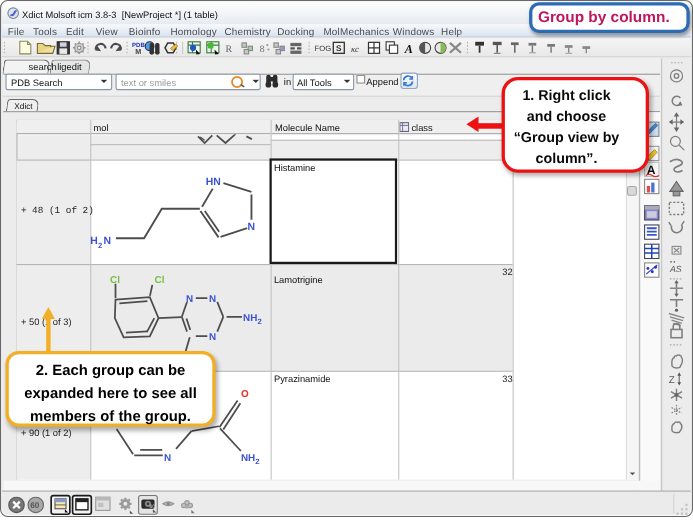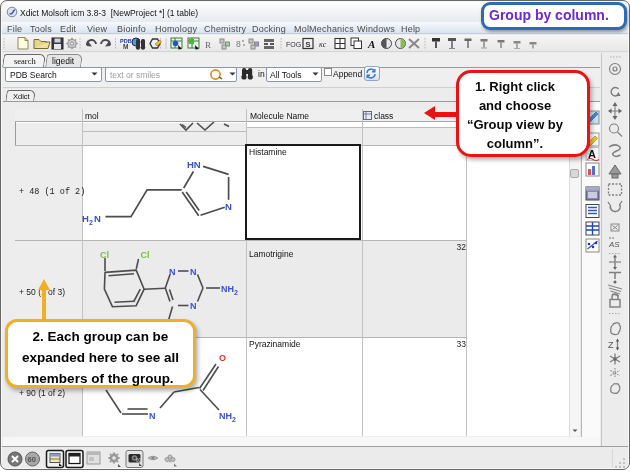--- a/index.html
+++ b/index.html
@@ -164,21 +164,21 @@
       <g transform="translate(531,0)">
           <rect x="-3.5" y="7" width="7" height="2.5" fill="#888"></rect>
           <path d="M0 9.5 V13.5" stroke="#888" stroke-width="1.3"></path>
         </g>
     </g>
   </svg>
 
   <div class="abs" style="left:3px;top:53px;width:597px;height:35px;background:#efefef;border-bottom:1px solid #cfcfcf;"></div>
   <div class="abs" style="left:3px;top:54px;width:42px;height:13px;background:#f3f3f3;border:1px solid #6a6a6a;border-bottom:none;border-radius:3px 6px 0 0;transform:skewX(-8deg);"></div>
   <div class="abs" style="left:46px;top:54px;width:36px;height:13px;background:#e6e6e6;border:1px solid #8a8a8a;border-bottom:none;border-radius:3px 6px 0 0;transform:skewX(-8deg);"></div>
-  <div class="txt" style="left:14px;top:56px;font-size:8.5px;color:#111;font-family:Liberation Serif, serif;">search</div>
+  <div class="txt" style="left:26px;top:56px;font-size:8.5px;color:#111;">search</div>
   <div class="txt" style="left:52px;top:56px;font-size:8.5px;color:#111;">ligedit</div>
   <div class="abs" style="left:3px;top:67px;width:597px;height:1px;background:#9a9a9a;"></div>
 
   <div class="abs" style="left:5px;top:67px;width:97px;height:15px;background:#fff;border:1px solid #8a96a8;border-radius:2px;"></div>
   <div class="txt" style="left:10px;top:70px;font-size:8.5px;color:#111;">PDB Search</div>
   <svg class="abs" style="left:91px;top:72px" width="7" height="4" viewBox="0 0 7 4">
       <path d="M0.5 0.5 L6.5 0.5 L3.5 3.5 Z" fill="#333"></path>
     </svg>
   <div class="abs" style="left:105px;top:67px;width:132px;height:15px;background:#fff;border:1px solid #8a96a8;border-radius:2px;"></div>
   <div class="txt" style="left:110px;top:70px;font-size:8.5px;color:#9a9a9a;">text or smiles</div>
@@ -487,21 +487,21 @@
         <rect x="10" y="1" width="2" height="2"></rect>
         <rect x="10" y="5" width="2" height="2"></rect>
         <rect x="6" y="5" width="2" height="2"></rect>
         <rect x="10" y="9" width="2" height="2"></rect>
         <rect x="6" y="9" width="2" height="2"></rect>
         <rect x="2" y="9" width="2" height="2"></rect>
       </g>
   </svg>
 
   <div class="abs" style="left:481px;top:2px;width:146px;height:28px;background:#fff;border:3px solid #2b6cb5;border-radius:9px;box-shadow:1px 2px 3px rgba(0,0,0,0.35);"></div>
-  <div class="txt" style="left:489px;top:7px;font-size:14px;font-weight:bold;color:#6d28d9;">Group by column.</div>
+  <div class="txt" style="left:489px;top:7px;font-size:14px;font-weight:bold;color:#be185d;">Group by column.</div>
 
   <div class="abs" style="left:434px;top:111.5px;width:26px;height:5px;background:#ee1111;"></div>
   <div class="abs" style="left:424px;top:106px;width:0;height:0;border-top:7px solid transparent;border-bottom:7px solid transparent;border-right:11px solid #ee1111;"></div>
   <div class="abs" style="left:456px;top:70px;width:134px;height:87px;background:#fff;border:3px solid #ee1111;border-radius:15px;box-shadow:2px 3px 4px rgba(0,0,0,0.3);"></div>
   <div class="txt" style="left:456px;top:76.5px;width:118px;text-align:center;font-size:13px;font-weight:bold;color:#0a0a0a;line-height:19.2px;white-space:normal;">1. Right click<br>and choose<br>“Group view by<br>column”.</div>
 
   <div class="abs" style="left:42px;top:288px;width:4px;height:32px;background:#f2ae25;"></div>
   <div class="abs" style="left:38px;top:279px;width:0;height:0;border-left:6px solid transparent;border-right:6px solid transparent;border-bottom:11px solid #f2ae25;"></div>
   <div class="abs" style="left:5px;top:319px;width:191px;height:69px;background:#fff;border:3px solid #f2ae25;border-radius:12px;box-shadow:2px 3px 4px rgba(0,0,0,0.3);"></div>
   <div class="txt" style="left:5px;top:326px;width:191px;text-align:center;font-size:13.5px;font-weight:bold;color:#000;line-height:21px;white-space:normal;">2. Each group can be expanded here to see all members of the group.</div>

